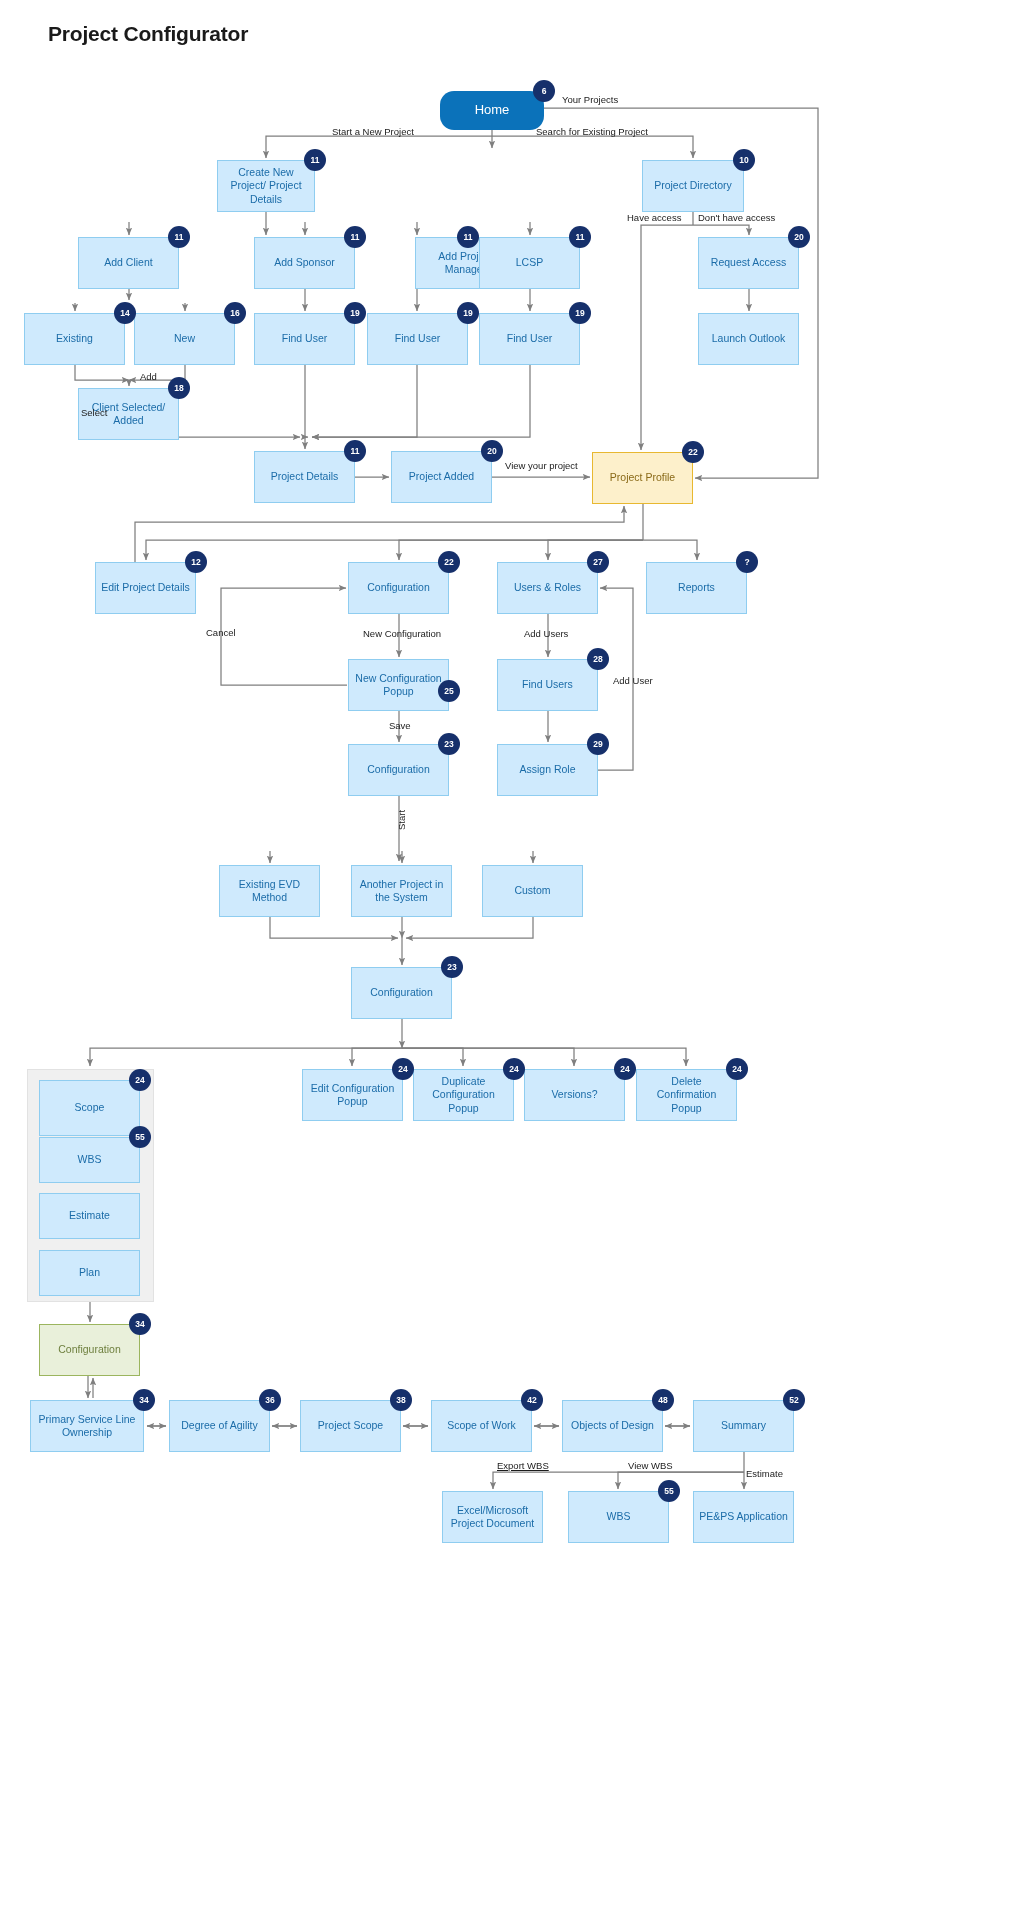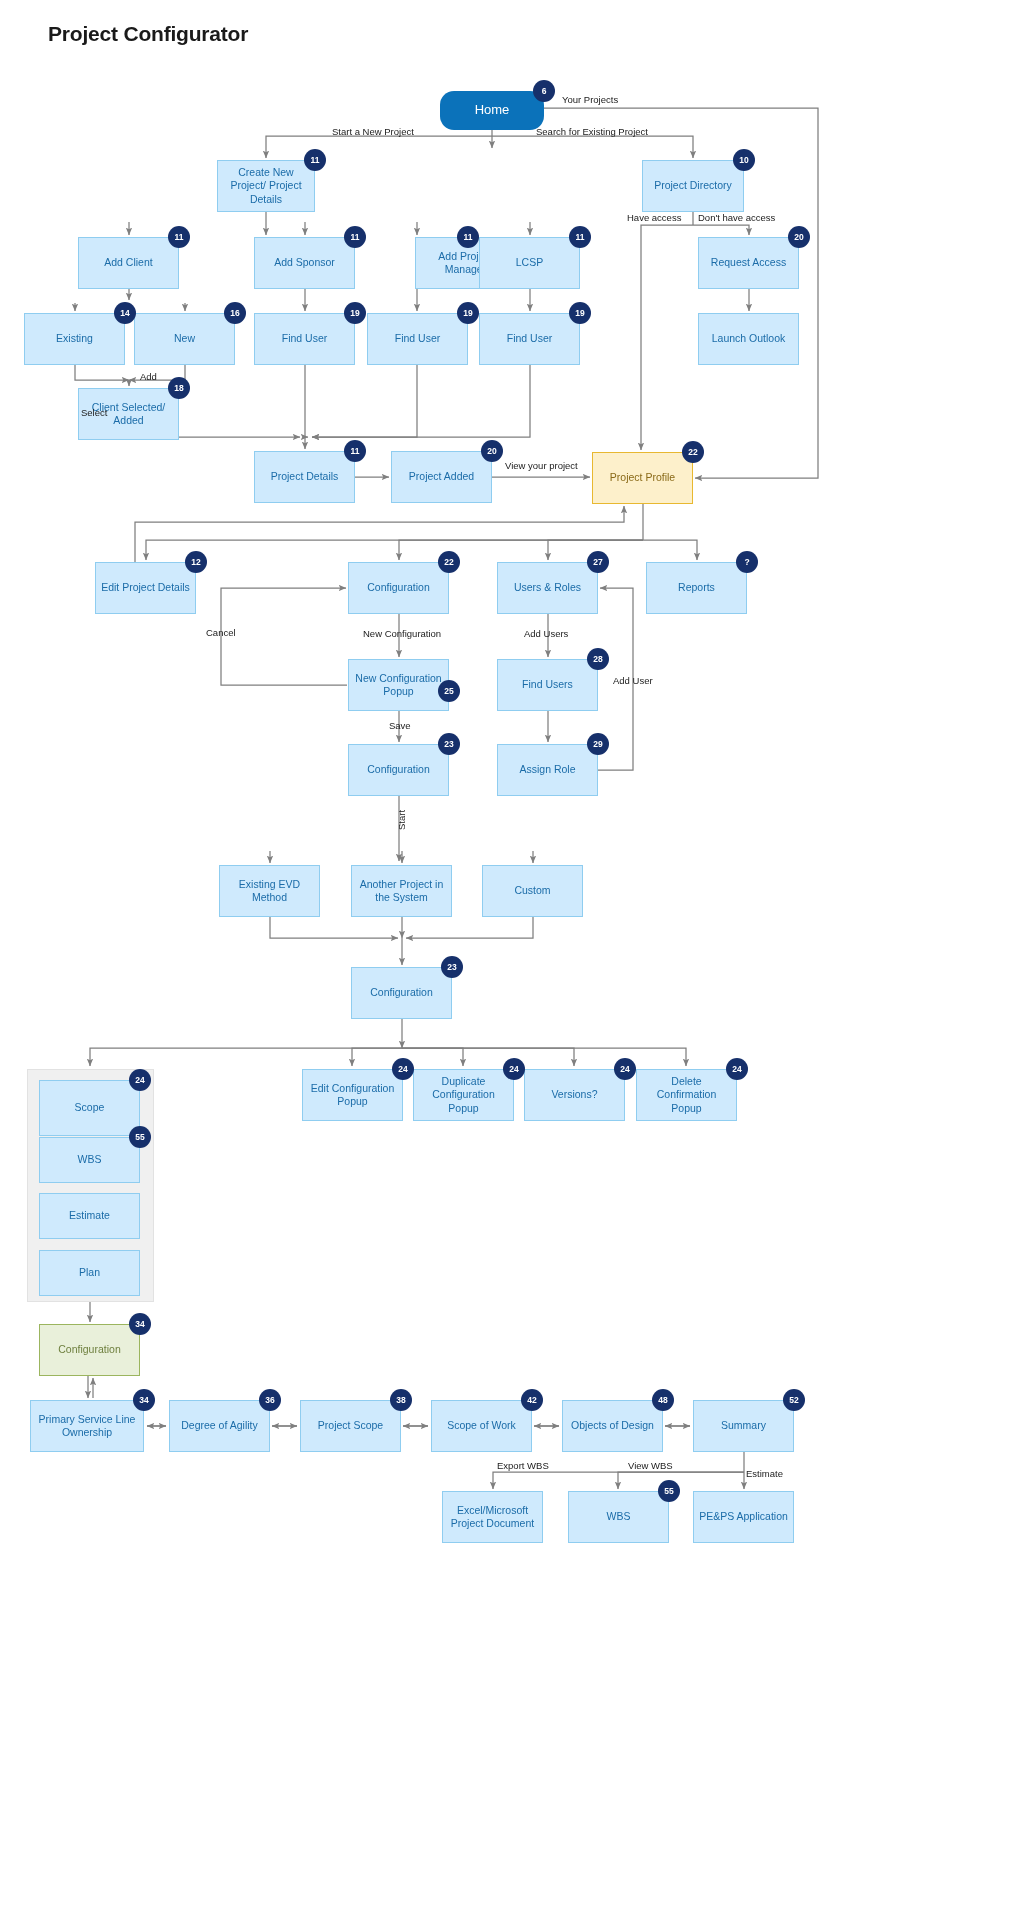--- a/index.html
+++ b/index.html
@@ -413,18 +413,18 @@
       <div class="elabel" style="left: 698px; top: 212px;">Don't have access</div>
       <div class="elabel" style="left: 81px; top: 371px; margin-top: 36px;">Select</div>
       <div class="elabel" style="left: 140px; top: 371px;">Add</div>
       <div class="elabel" style="left: 505px; top: 460px;">View your project</div>
       <div class="elabel" style="left: 206px; top: 627px;">Cancel</div>
       <div class="elabel" style="left: 363px; top: 628px;">New Configuration</div>
       <div class="elabel" style="left: 524px; top: 628px;">Add Users</div>
       <div class="elabel" style="left: 613px; top: 675px;">Add User</div>
       <div class="elabel" style="left: 389px; top: 720px;">Save</div>
       <div class="elabel rot" style="left: 396px; top: 830px;">Start</div>
-      <div class="elabel" style="left: 497px; top: 1460px;">Export WBS</div>
+      <div class="elabel" style="left: 497px; top: 1460px; text-decoration: underline;">Export WBS</div>
       <div class="elabel" style="left: 628px; top: 1460px;">View WBS</div>
       <div class="elabel" style="left: 746px; top: 1468px;">Estimate</div>
     </div>
 
 </div>
 
 </body></html>

